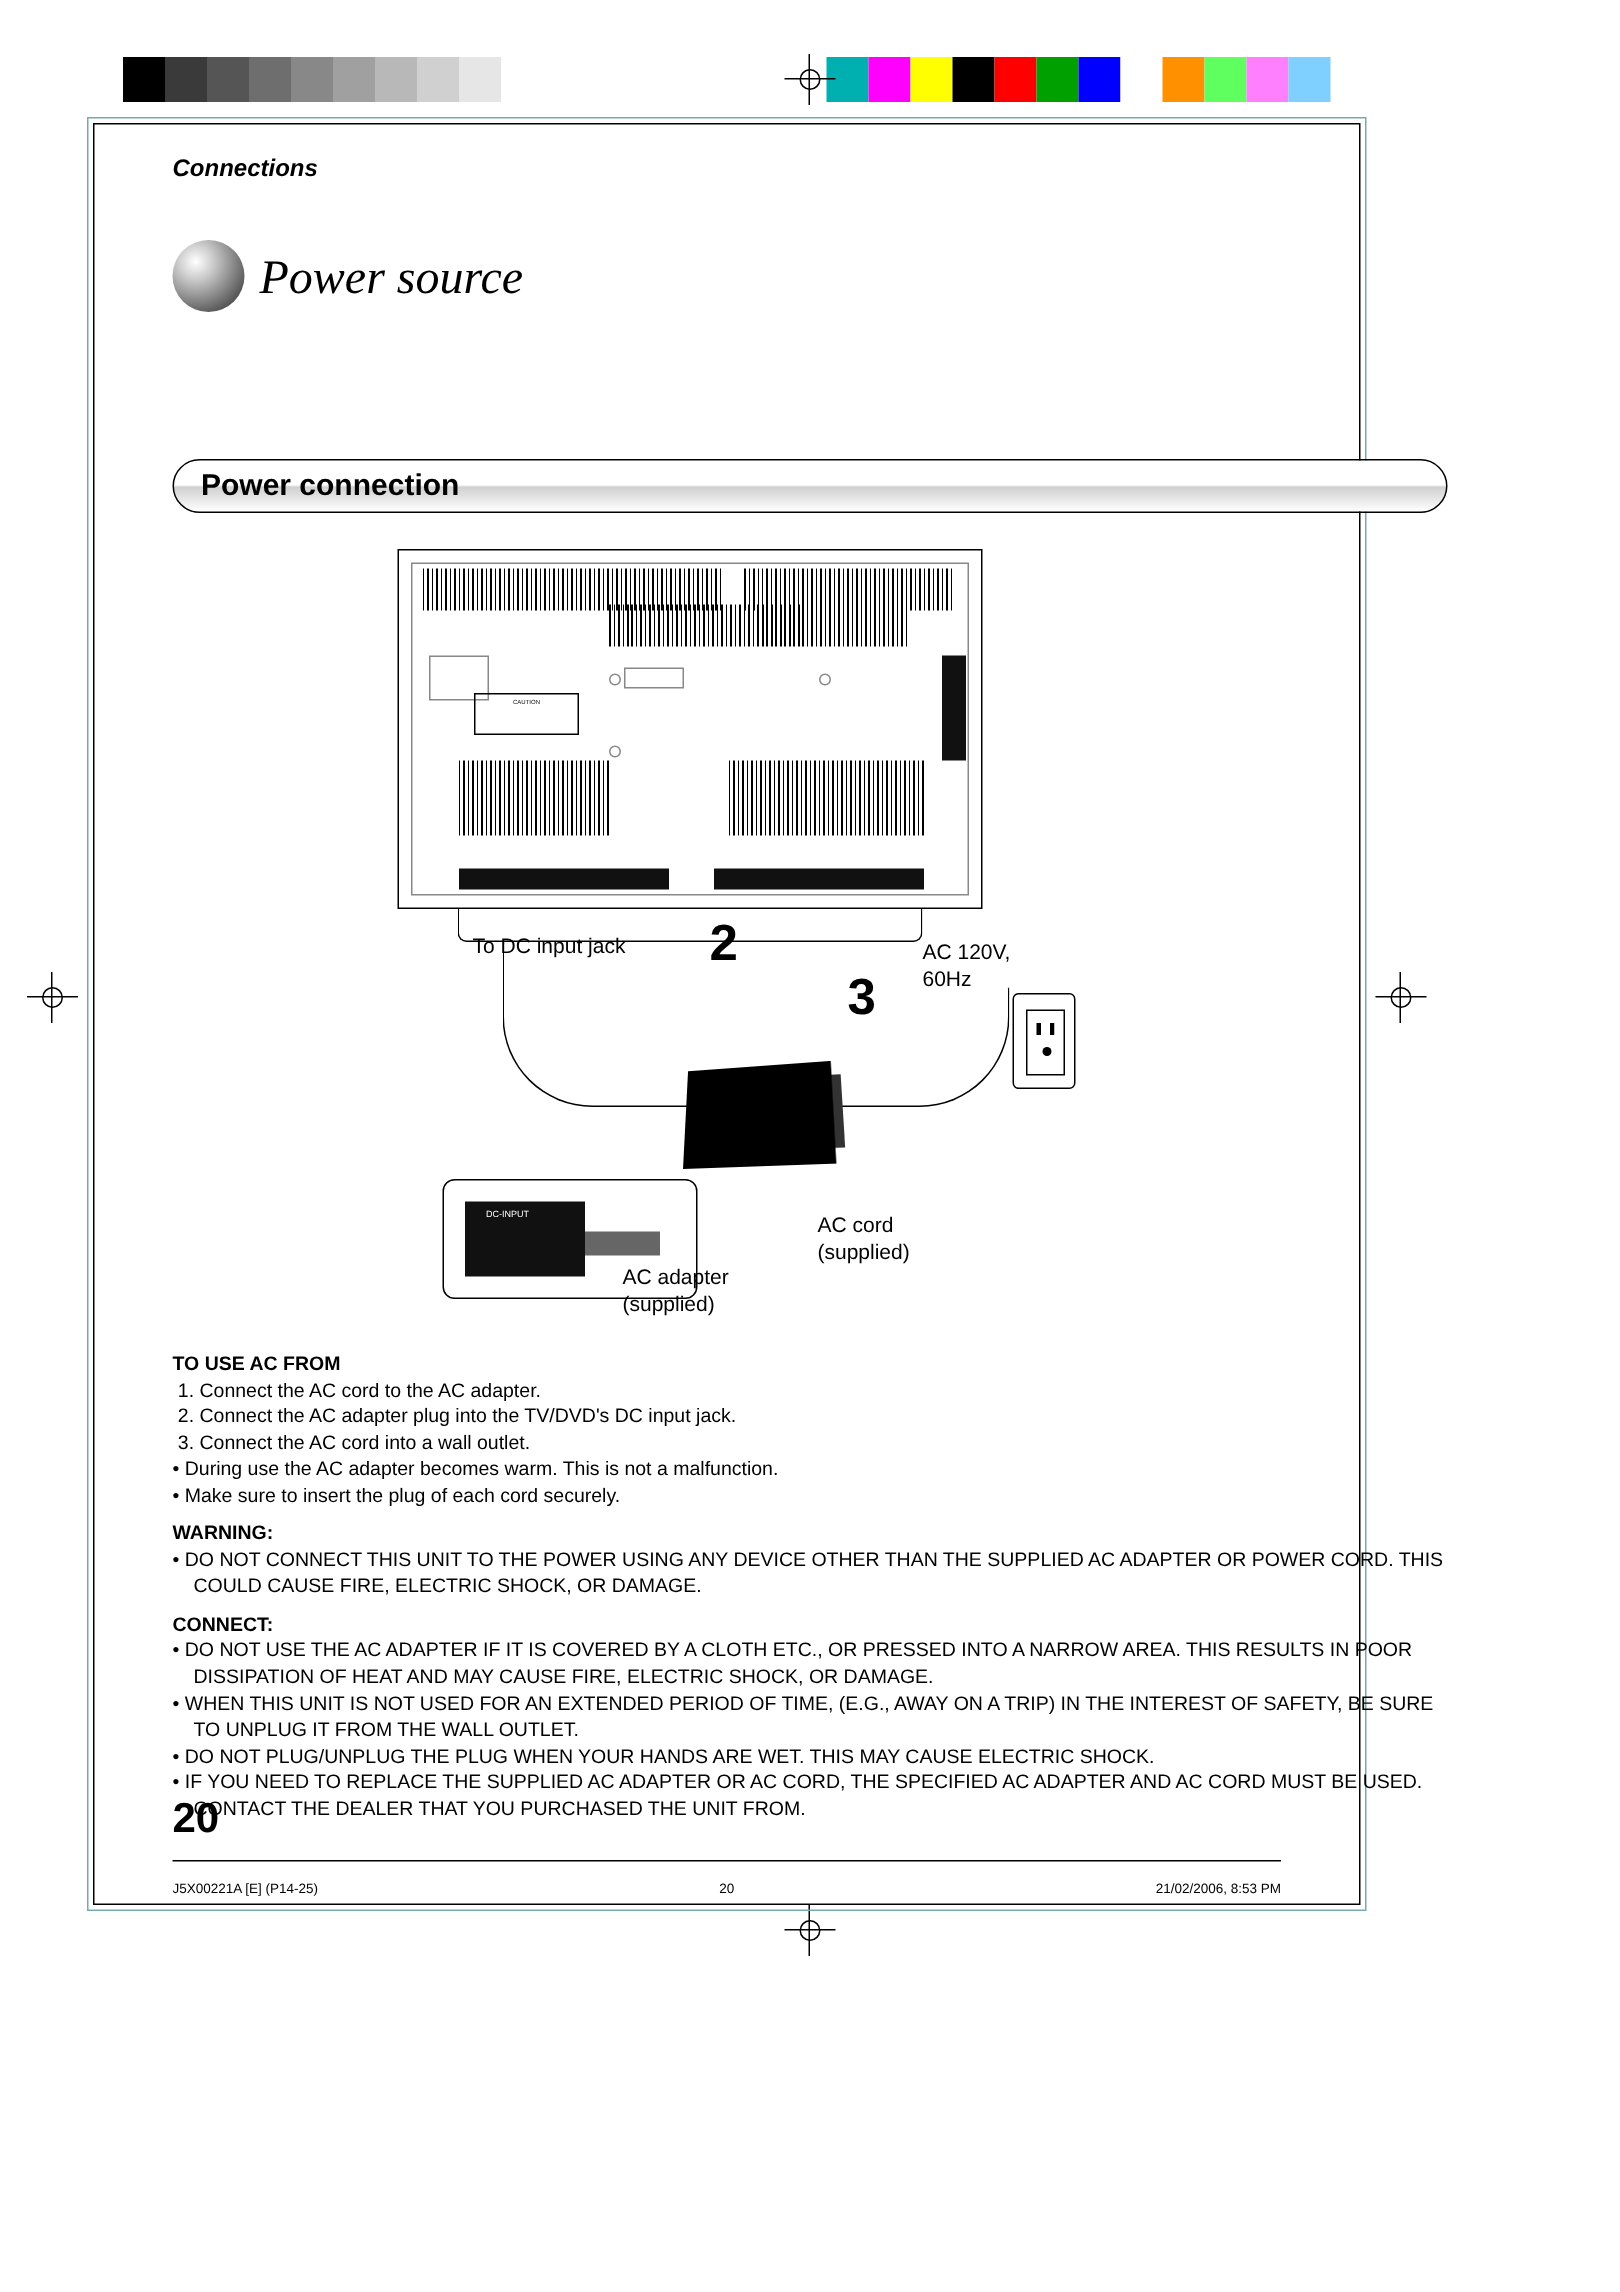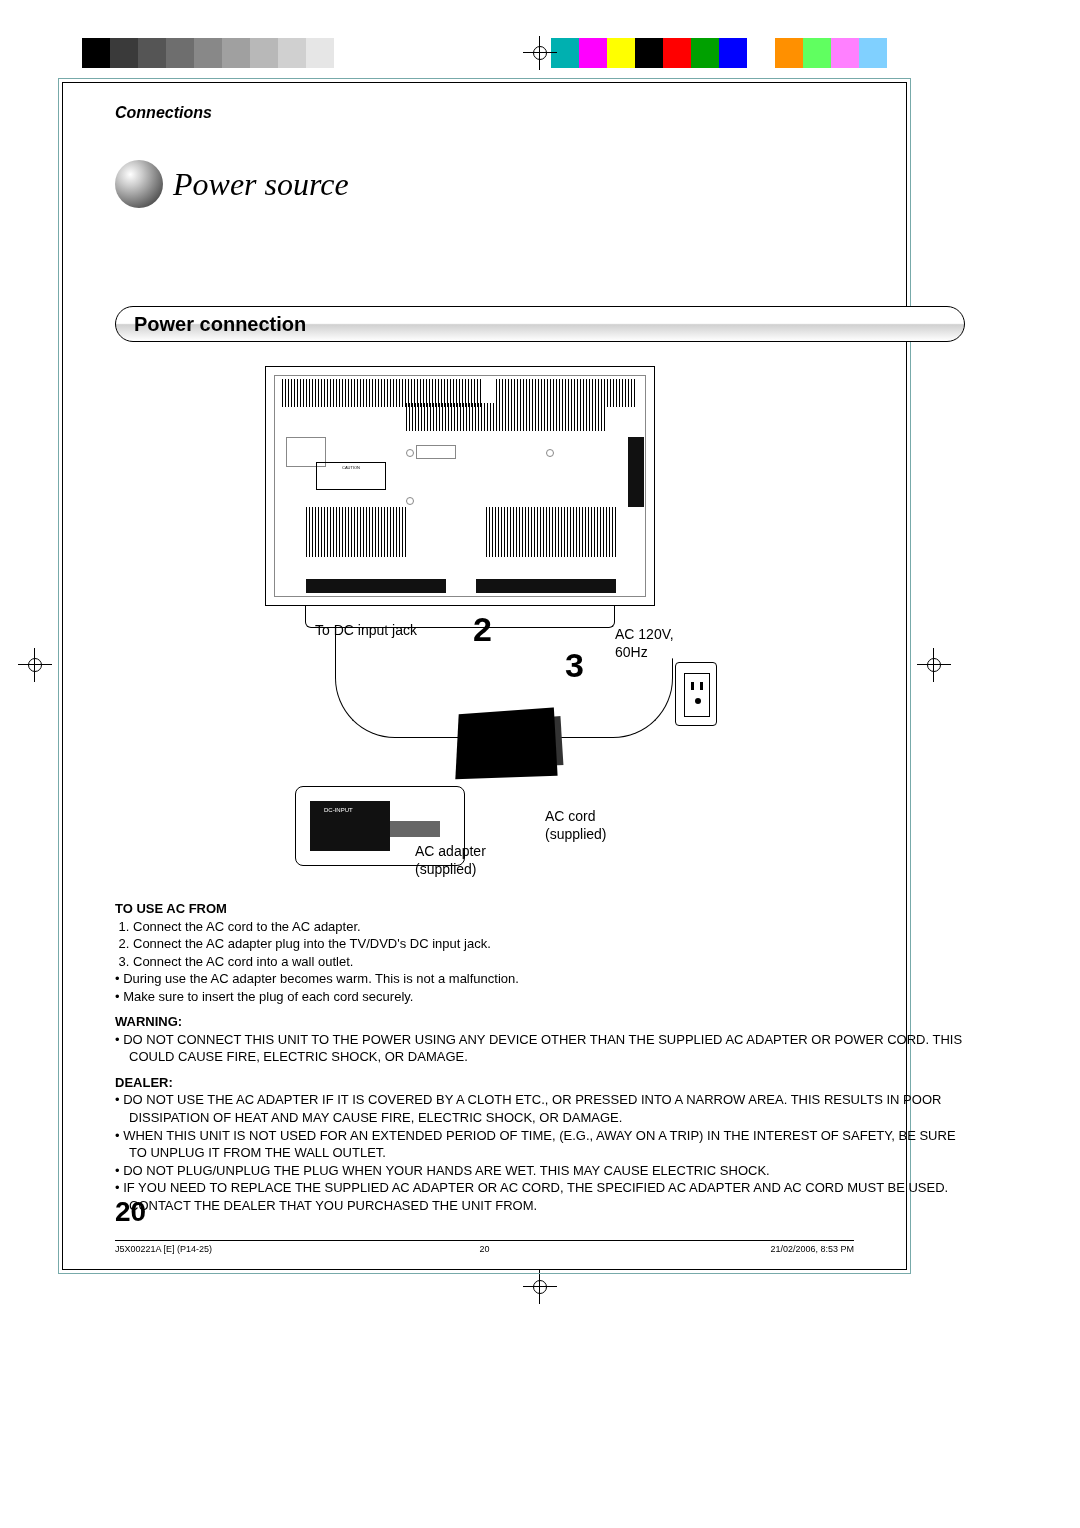--- a/index.html
+++ b/index.html
@@ -90,21 +90,21 @@
 
   .text-block { margin-top: 24px; font-size: 13px; line-height: 1.35; }
   .tb-head { font-weight: bold; margin-top: 8px; }
   ol.steps { list-style: decimal; margin-left: 18px; }
   ul.bullets { list-style: none; margin-left: 0; }
   ul.bullets li { padding-left: 14px; text-indent: -14px; }
   ul.bullets li::before { content: "• "; }
 
   .page-num { position: absolute; left: 115px; bottom: 300px; font-size: 28px; font-weight: bold; }
 
-  .footer { position: absolute; left: 115px; right: 115px; bottom: 268px; height: 20px; border-top: 1px solid #000; display: flex; justify-content: space-between; font-size: 9px; padding-top: 3px; }
+  .footer { position: absolute; left: 115px; right: 115px; bottom: 268px; height: 20px; border-top: 1px solid #000; display: flex; justify-content: space-between; font-size: 9px; padding-top: 13px; }
   .footer-mid { position: absolute; left: 50%; transform: translateX(-50%); }
 </style>
 </head>
 <body>
 
 <div class="page">
 
   <div class="reg-bar left" id="regL">
       <div class="reg-cell" style="background: rgb(0, 0, 0);"></div>
       <div class="reg-cell" style="background: rgb(58, 58, 58);"></div>
@@ -235,21 +235,21 @@
       <ul class="bullets" id="notes-list">
           <li>During use the AC adapter becomes warm. This is not a malfunction.</li>
           <li>Make sure to insert the plug of each cord securely.</li>
         </ul>
 
       <div class="tb-head">WARNING:</div>
       <ul class="bullets" id="warning-list">
           <li>DO NOT CONNECT THIS UNIT TO THE POWER USING ANY DEVICE OTHER THAN THE SUPPLIED AC ADAPTER OR POWER CORD. THIS COULD CAUSE FIRE, ELECTRIC SHOCK, OR DAMAGE.</li>
         </ul>
 
-      <div class="tb-head">DEALER:</div>
+      <div class="tb-head">CONNECT:</div>
       <ul class="bullets" id="caution-list">
           <li>DO NOT USE THE AC ADAPTER IF IT IS COVERED BY A CLOTH ETC., OR PRESSED INTO A NARROW AREA. THIS RESULTS IN POOR DISSIPATION OF HEAT AND MAY CAUSE FIRE, ELECTRIC SHOCK, OR DAMAGE.</li>
           <li>WHEN THIS UNIT IS NOT USED FOR AN EXTENDED PERIOD OF TIME, (E.G., AWAY ON A TRIP) IN THE INTEREST OF SAFETY, BE SURE TO UNPLUG IT FROM THE WALL OUTLET.</li>
           <li>DO NOT PLUG/UNPLUG THE PLUG WHEN YOUR HANDS ARE WET. THIS MAY CAUSE ELECTRIC SHOCK.</li>
           <li>IF YOU NEED TO REPLACE THE SUPPLIED AC ADAPTER OR AC CORD, THE SPECIFIED AC ADAPTER AND AC CORD MUST BE USED. CONTACT THE DEALER THAT YOU PURCHASED THE UNIT FROM.</li>
         </ul>
     </div>
   </div>
 
   <div class="page-num">20</div>

